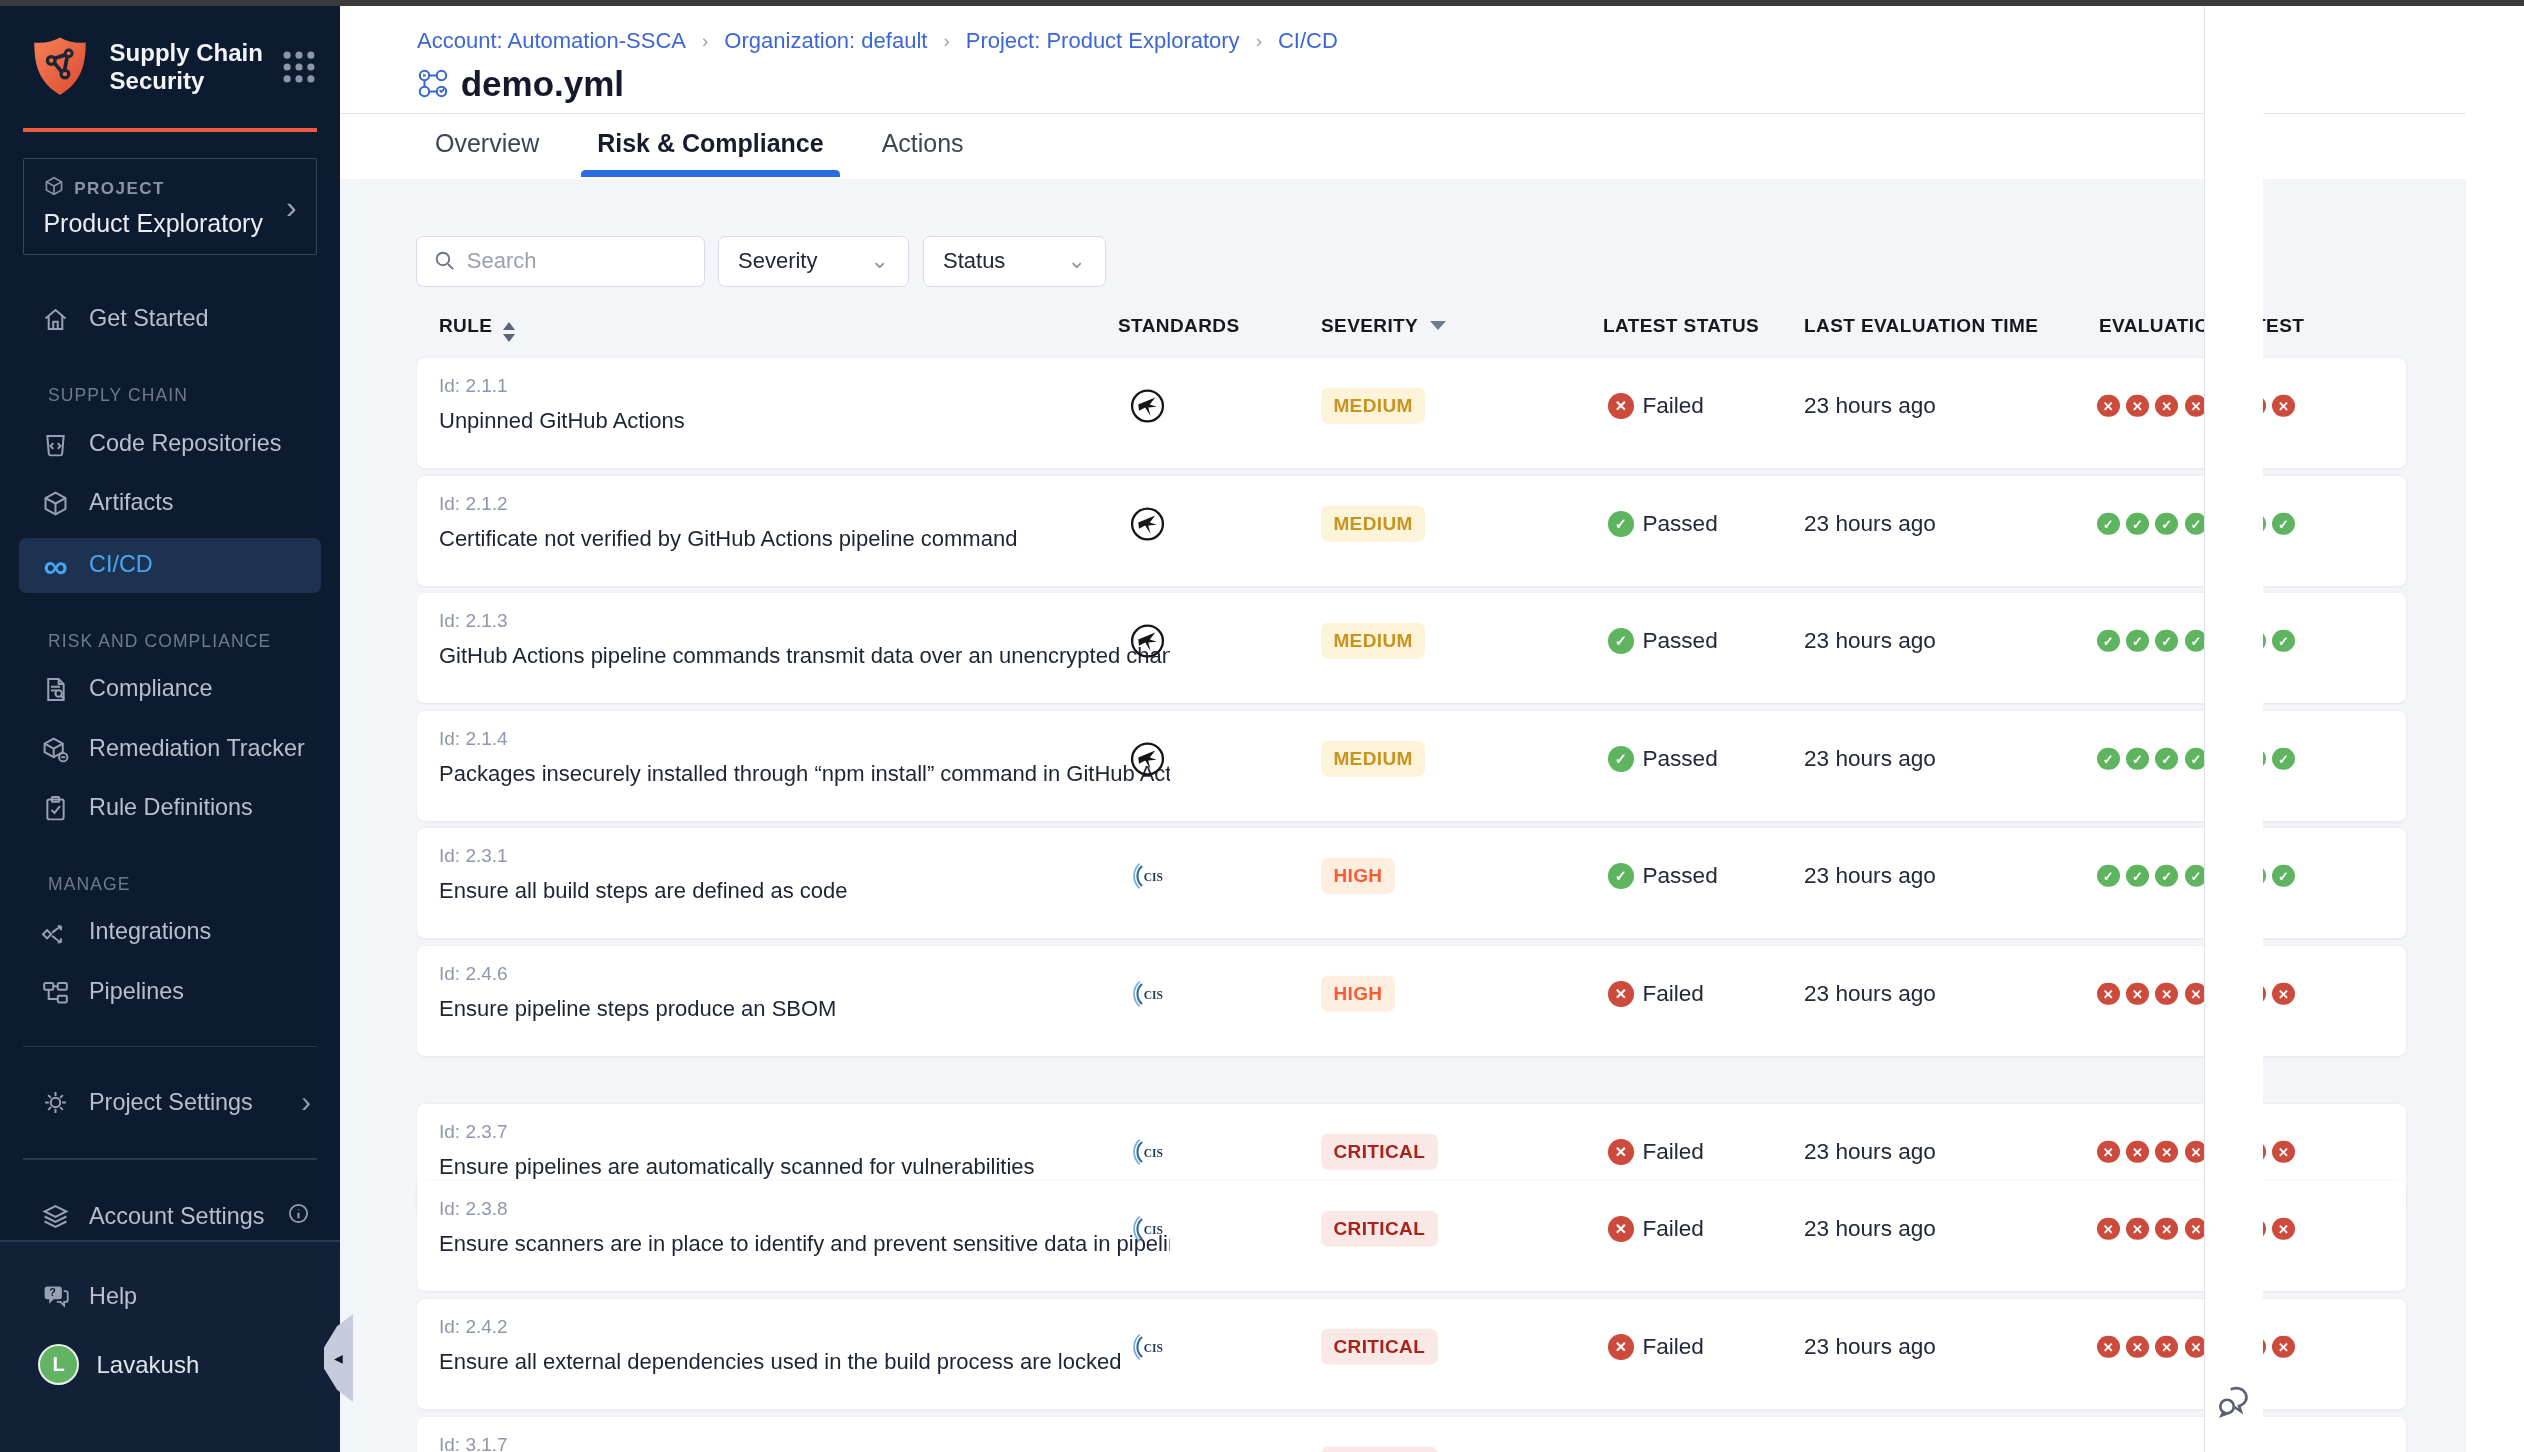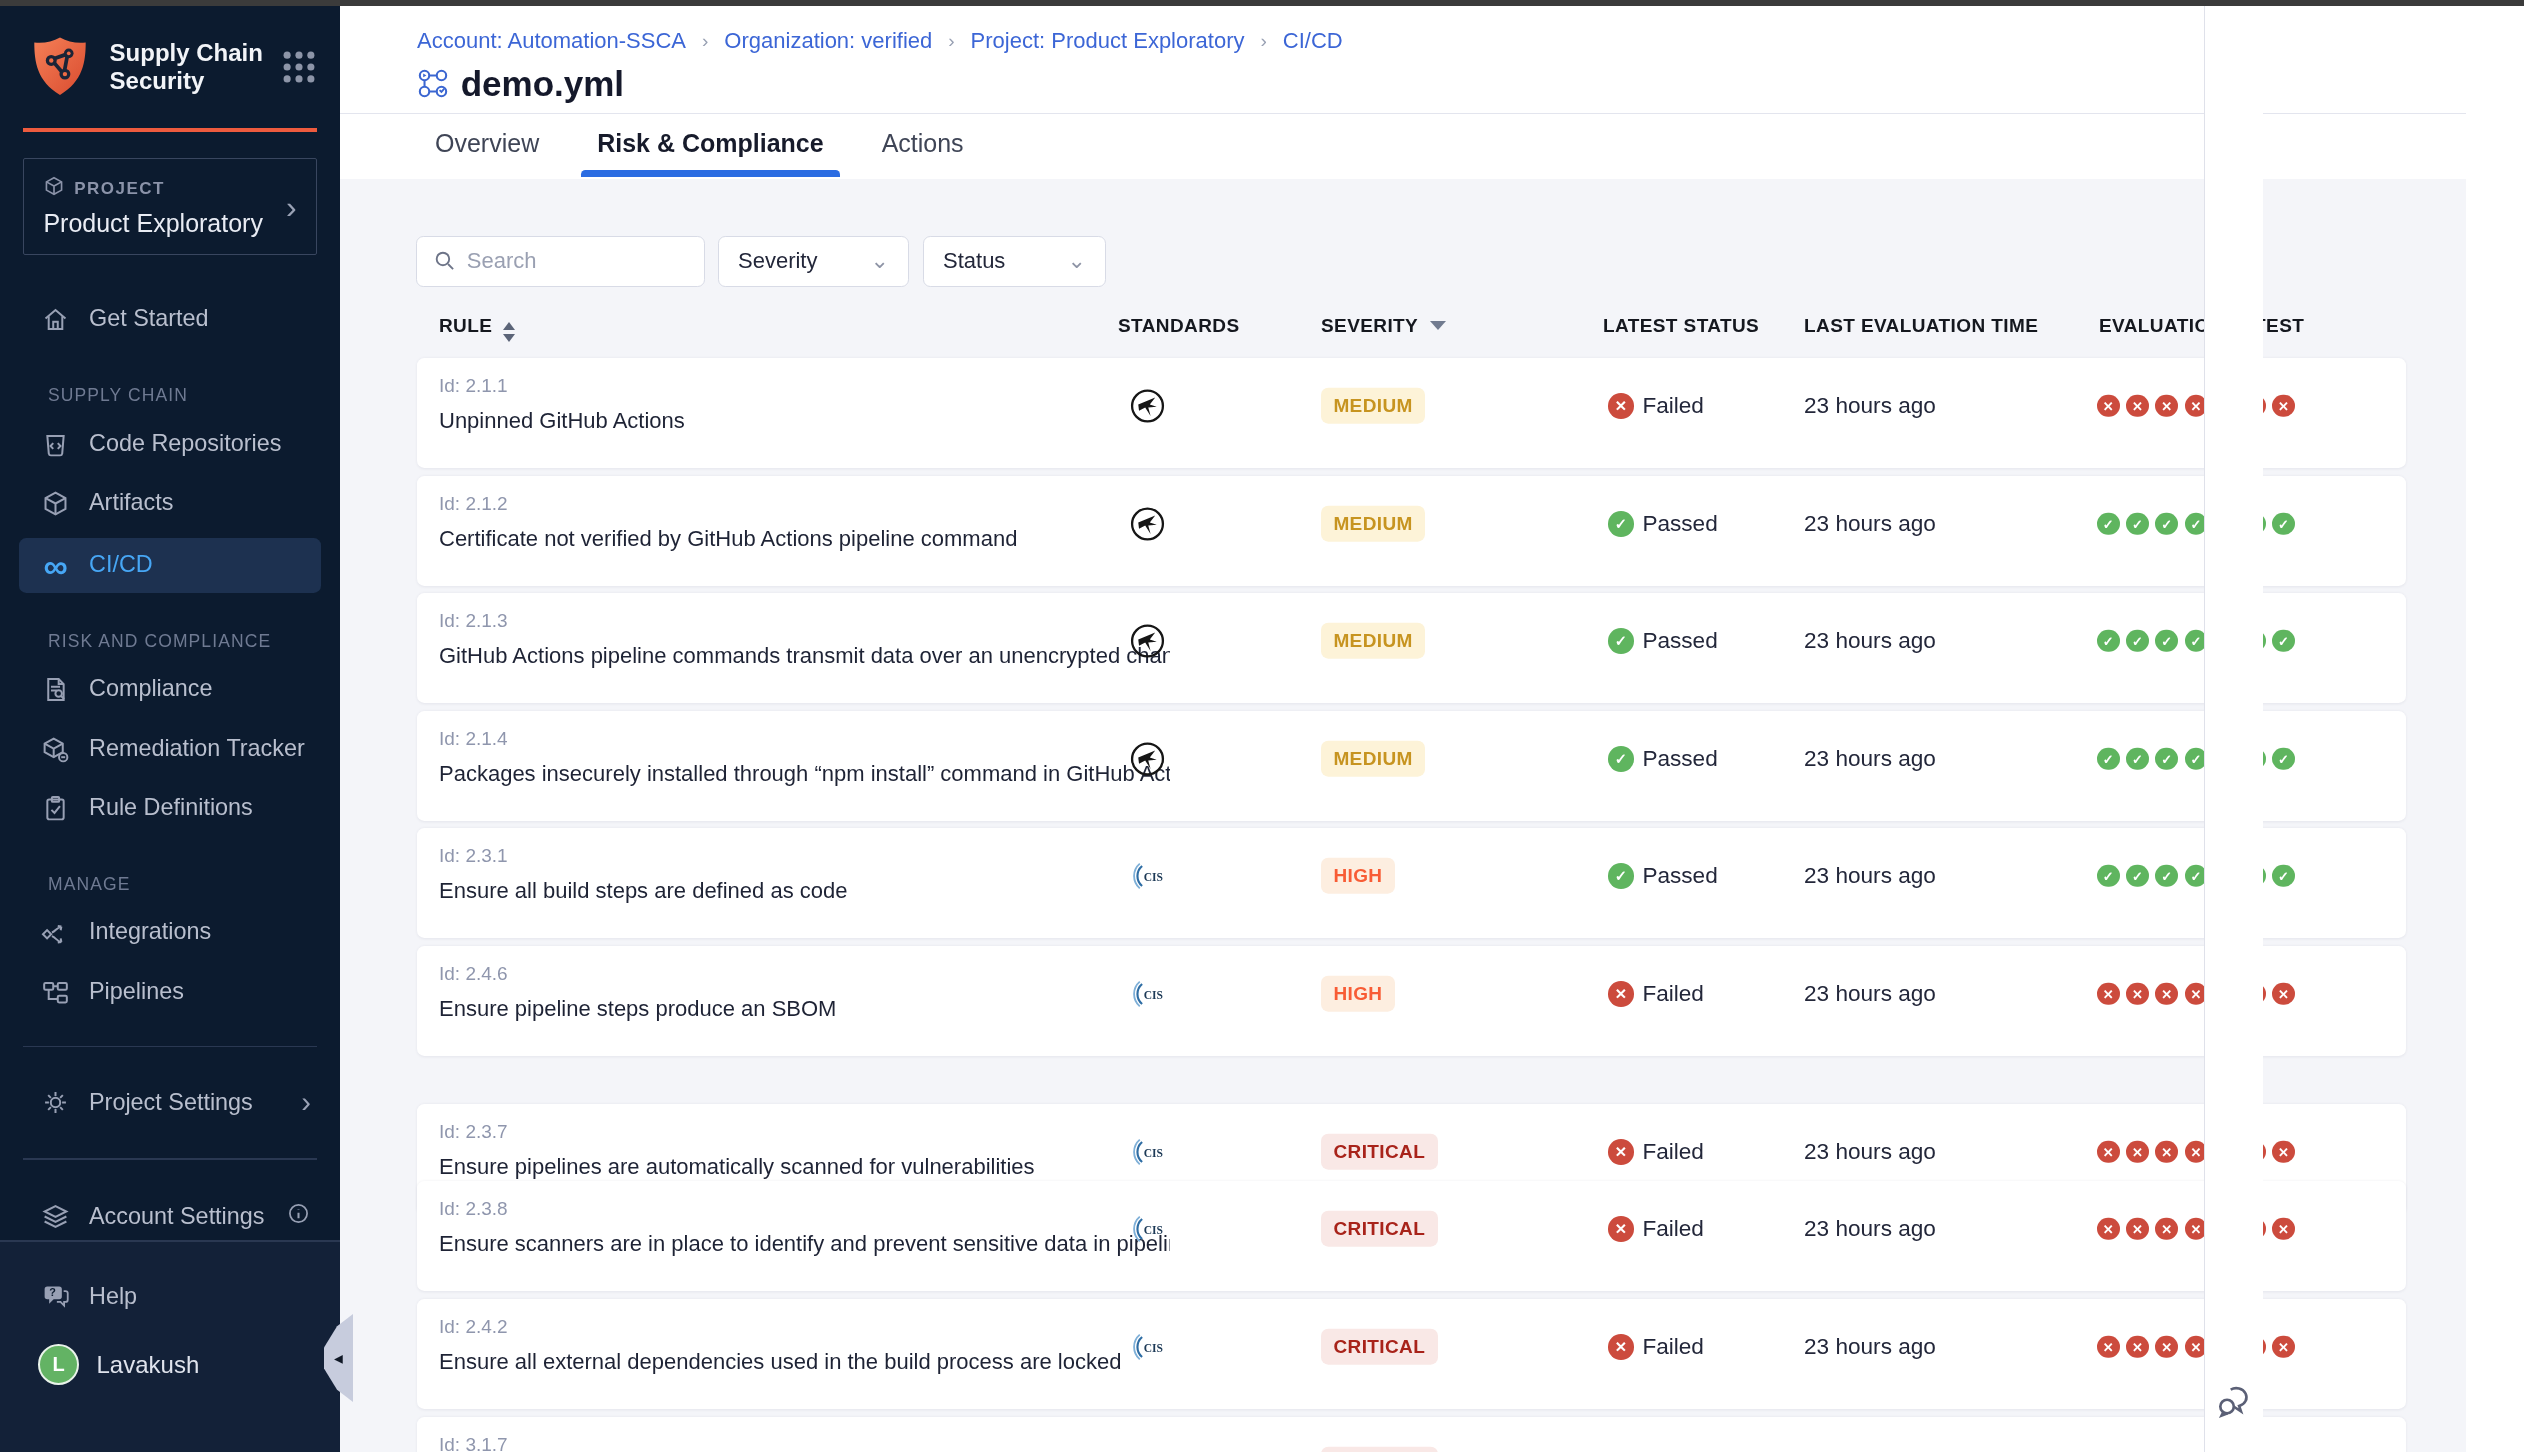--- a/index.html
+++ b/index.html
@@ -306,21 +306,21 @@
         <span>Lavakush</span>
       </div>
     </div>
   </div>
   <div class="collapse-handle">◂</div>
 
   <div class="main">
     <div class="crumbs" id="crumbs">
         <span class="crumb">Account: Automation-SSCA</span>
         <span class="crumb-sep">›</span>
-        <span class="crumb">Organization: verified</span>
+        <span class="crumb">Organization: default</span>
         <span class="crumb-sep">›</span>
         <span class="crumb">Project: Product Exploratory</span>
         <span class="crumb-sep">›</span>
         <span class="crumb">CI/CD</span>
       </div>
 
     <div class="page-title-row">
       <span>
         <svg viewBox="0 0 34 34" width="32" height="32" stroke="#3b66d1" stroke-width="2.2" fill="none">
           <circle cx="8" cy="9" r="5"></circle>

